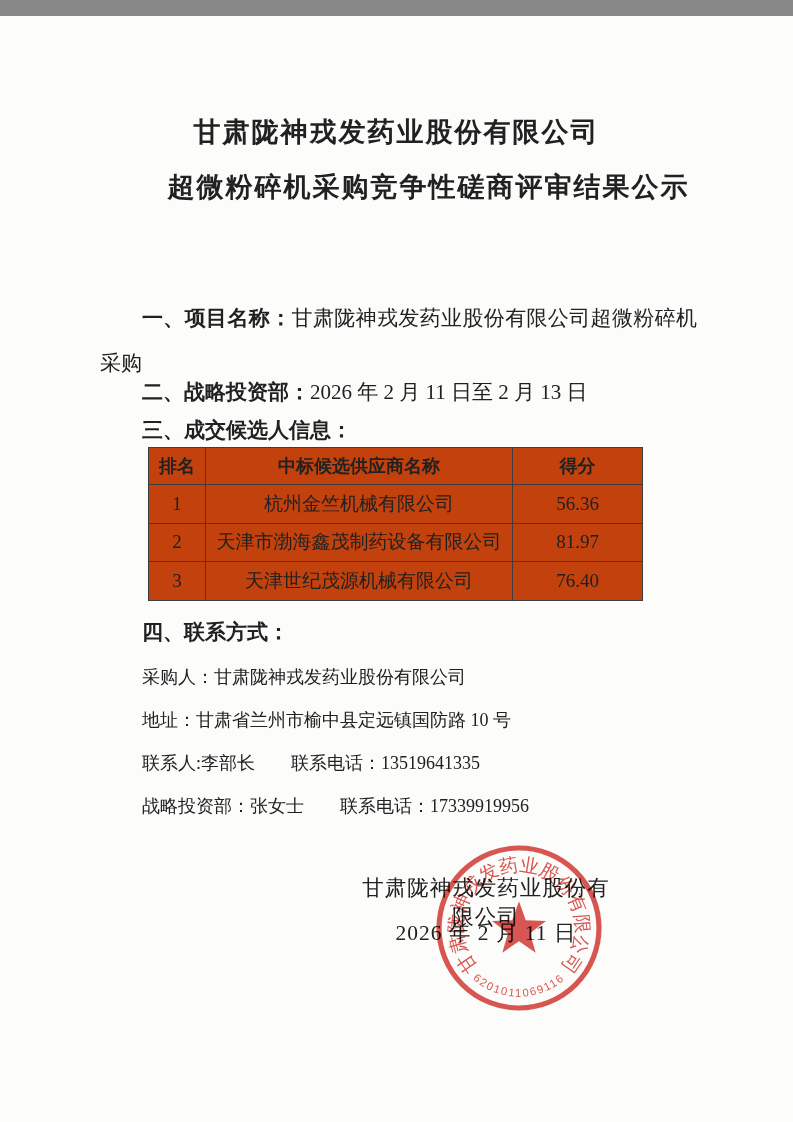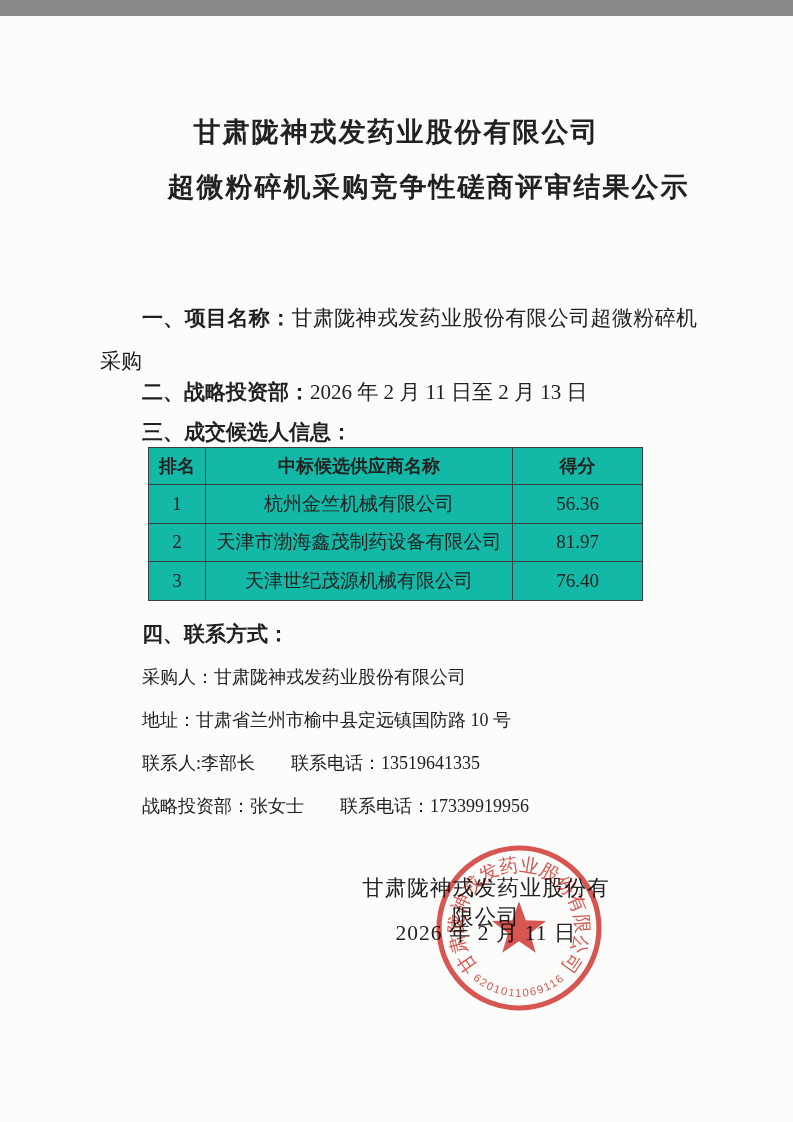--- a/index.html
+++ b/index.html
@@ -18,28 +18,28 @@
     font-family:"Liberation Serif","DejaVu Serif",serif;
     font-weight:bold;font-size:27px;letter-spacing:2px;
   }
   .body-text{
     left:100px;width:597px;
     font-size:21px;line-height:42.5px;
     text-align:justify;
   }
   .indent{text-indent:2em;}
   .sec-label{
-    font-family:Liberation Serif, serif;
+    font-family:Liberation Mono, monospace;
     font-weight:bold;
   }
   table.cand{
     border-collapse:collapse;
     width:494px;
     table-layout:fixed;
-    background:#14b8a6;
+    background:#c2410c;
   }
   table.cand th,table.cand td{
     border:1.5px solid #3d3d3d;
     text-align:center;vertical-align:middle;
     padding:0;height:37.5px;
     font-size:19px;
   }
   table.cand th{
     font-family:"Liberation Sans","DejaVu Sans",sans-serif;
     font-weight:bold;font-size:18px;height:36px;

